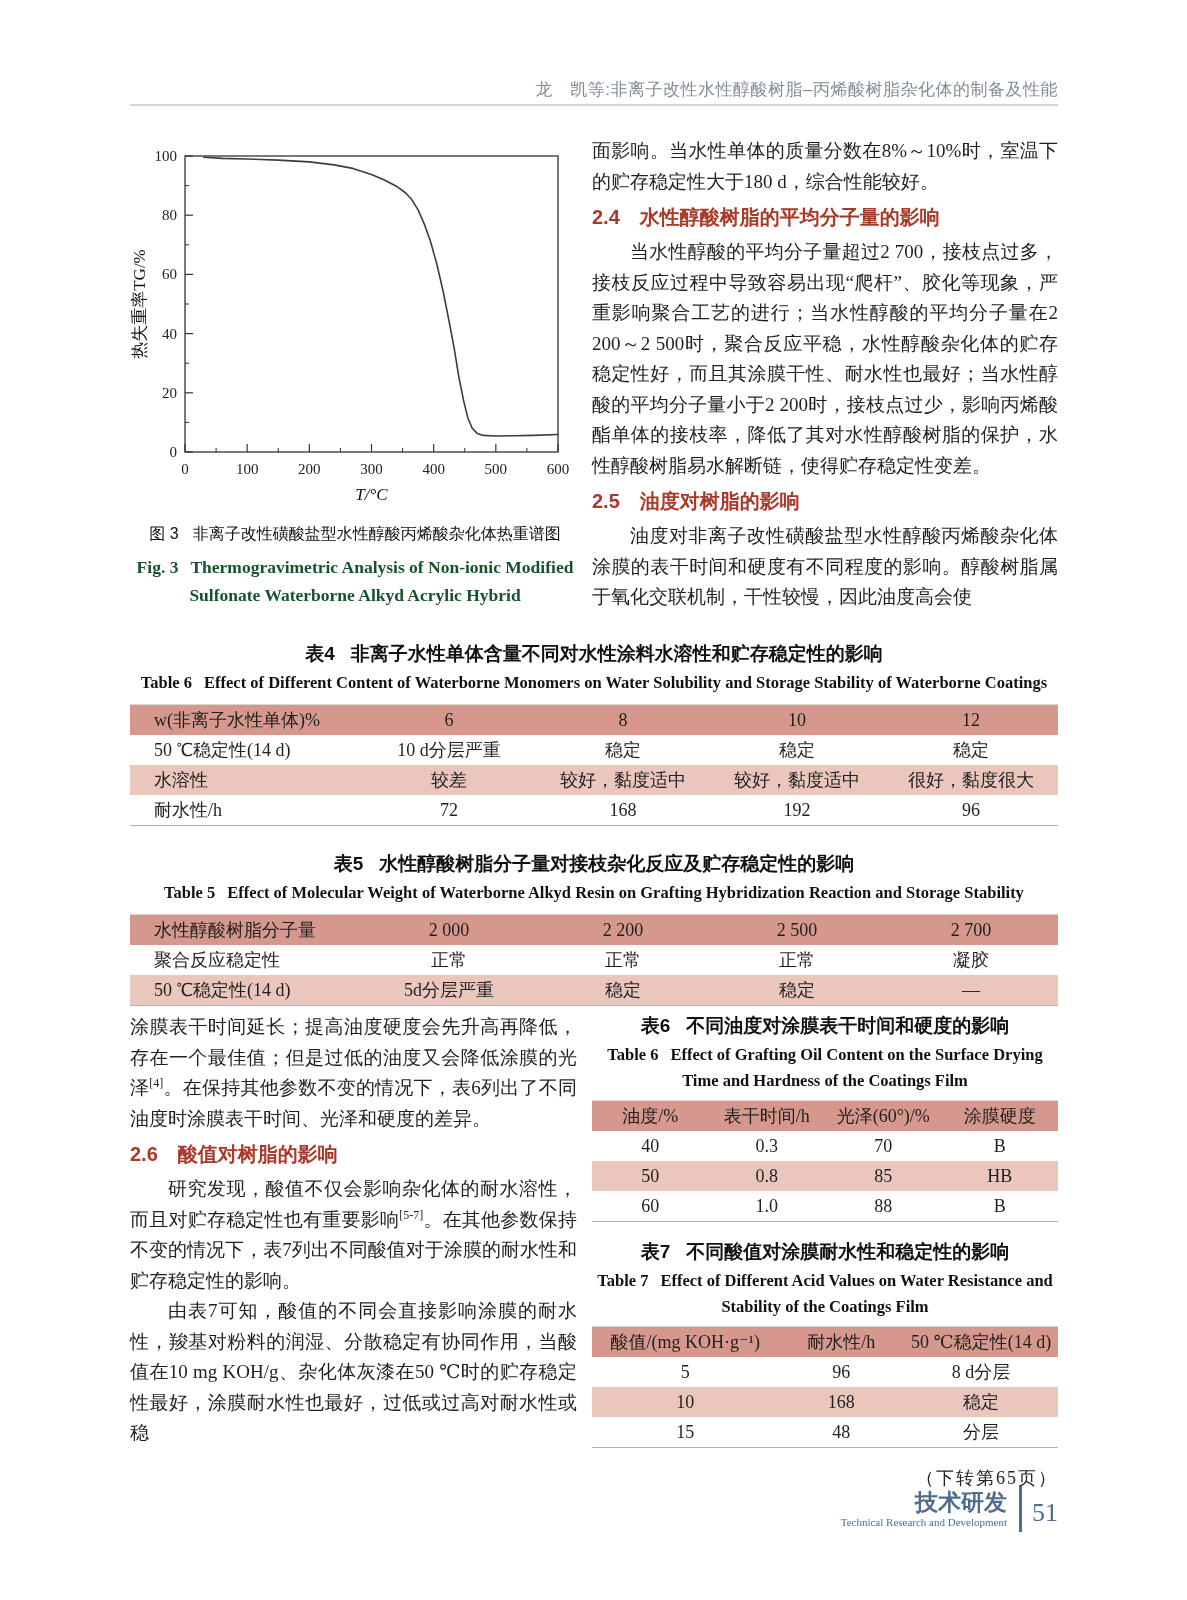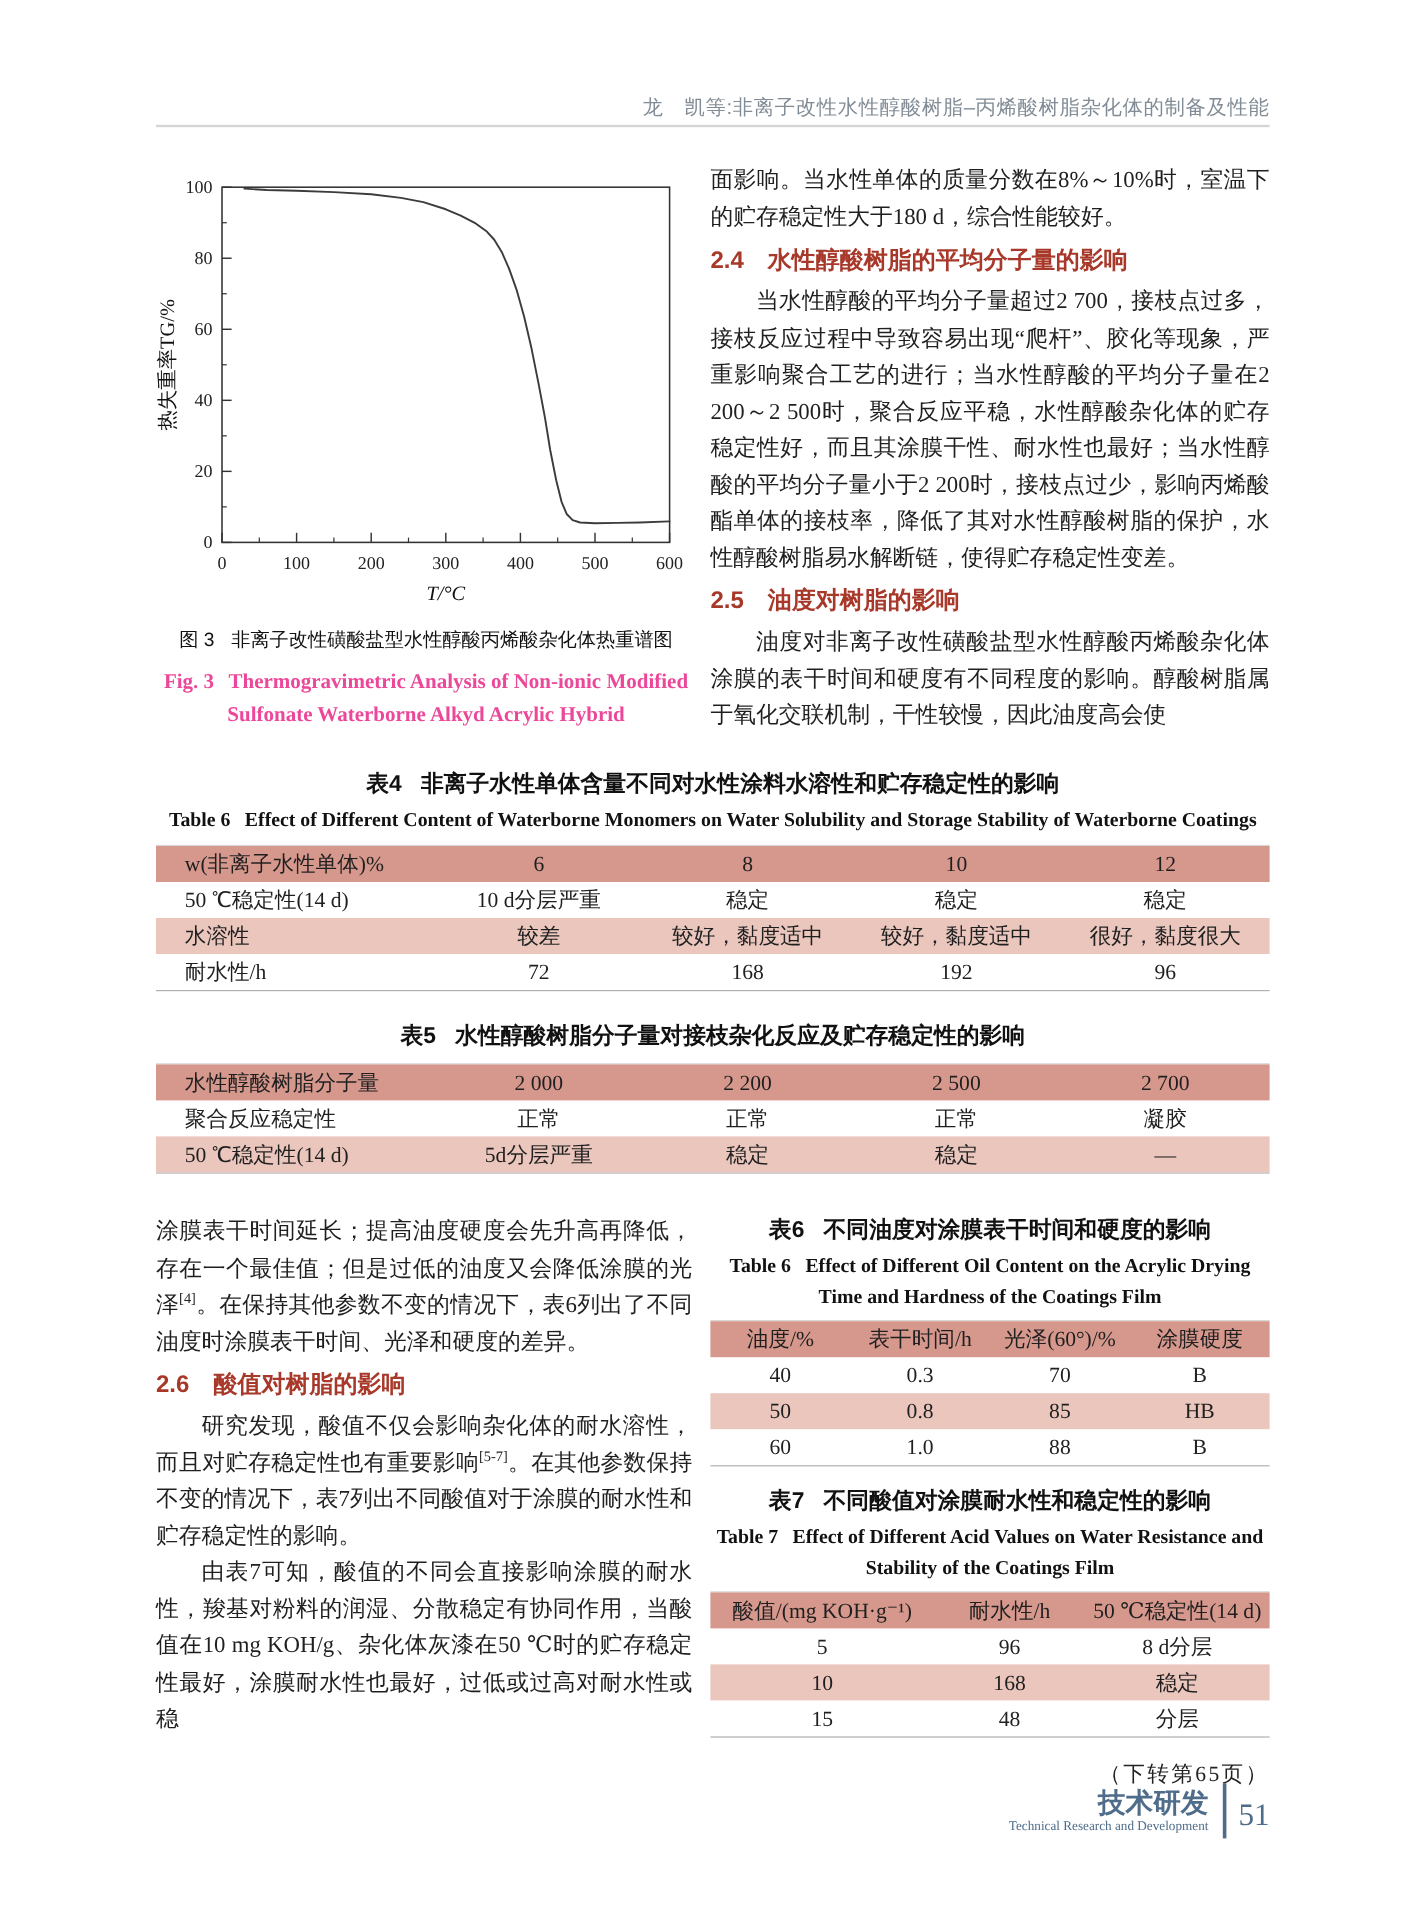--- a/index.html
+++ b/index.html
@@ -28,21 +28,21 @@
   .sec-heading{
     font-family:"Liberation Sans","DejaVu Sans",sans-serif;
     font-size:20px;font-weight:bold;color:#a8392a;line-height:36px;margin:2px 0 2px 0;
   }
   .sec-heading .sec-num{margin-right:20px;}
 
   
   .fig-caption{margin-top:14px;text-align:center;}
   .fig-cap-zh{font-family:"Liberation Sans","DejaVu Sans",sans-serif;font-size:16px;font-weight:normal;line-height:30px;color:#111;}
   .fig-cap-zh .cap-no{margin-right:14px;}
-  .fig-cap-en{font-size:17.5px;font-weight:bold;line-height:28px;color:#ec4899;margin-top:4px;}
+  .fig-cap-en{font-size:17.5px;font-weight:bold;line-height:28px;color:#14532d;margin-top:4px;}
   .fig-cap-en .cap-no{margin-right:12px;}
 
   
   .table-block{position:absolute;left:130px;width:928px;}
   .tb4{top:640px;}
   .tb5{top:850px;}
   .tcap-zh{font-family:"Liberation Sans","DejaVu Sans",sans-serif;font-size:19px;font-weight:bold;text-align:center;line-height:28px;color:#111;}
   .tcap-zh .cap-no{margin-right:16px;}
   .tcap-en{font-size:16.5px;font-weight:bold;text-align:center;line-height:26px;color:#111;margin-top:2px;}
   .tcap-en .cap-no{margin-right:12px;}
@@ -187,20 +187,23 @@
         <div class="tcell">192</div>
         <div class="tcell">96</div>
       </div>
     </div>
 </div>
 
 <div class="table-block tb5">
   <div class="tcap-zh">
     <span class="cap-no">表5</span><span>水性醇酸树脂分子量对接枝杂化反应及贮存稳定性的影响</span>
   </div>
+  <div class="tcap-en">
+    <span class="cap-no">Table 5</span><span>Effect of Molecular Weight of Waterborne Alkyd Resin on Grafting Hybridization Reaction and Storage Stability</span>
+  </div>
   <div class="ttable t45">
       <div class="trow shade-dark">
         <div class="tcell">水性醇酸树脂分子量</div>
         <div class="tcell">2 000</div>
         <div class="tcell">2 200</div>
         <div class="tcell">2 500</div>
         <div class="tcell">2 700</div>
       </div>
       <div class="trow shade-none">
         <div class="tcell">聚合反应稳定性</div>
@@ -227,21 +230,21 @@
   <p class="para ind"><span>研究发现，酸值不仅会影响杂化体的耐水溶性，而且对贮存稳定性也有重要影响</span><sup>[5-7]</sup><span>。在其他参数保持不变的情况下，表7列出不同酸值对于涂膜的耐水性和贮存稳定性的影响。</span></p>
   <p class="para ind">由表7可知，酸值的不同会直接影响涂膜的耐水性，羧基对粉料的润湿、分散稳定有协同作用，当酸值在10 mg KOH/g、杂化体灰漆在50 ℃时的贮存稳定性最好，涂膜耐水性也最好，过低或过高对耐水性或稳</p>
 </div>
 
 <div class="col-right-bottom">
   <div class="sub-table">
     <div class="tcap-zh">
       <span class="cap-no">表6</span><span>不同油度对涂膜表干时间和硬度的影响</span>
     </div>
     <div class="tcap-en">
-      <span class="cap-no">Table 6</span><span>Effect of Different Oil Content on the Acrylic Drying Time and Hardness of the Coatings Film</span>
+      <span class="cap-no">Table 6</span><span>Effect of Grafting Oil Content on the Surface Drying Time and Hardness of the Coatings Film</span>
     </div>
     <div class="ttable t6">
         <div class="trow shade-dark">
           <div class="tcell">油度/%</div>
           <div class="tcell">表干时间/h</div>
           <div class="tcell">光泽(60°)/%</div>
           <div class="tcell">涂膜硬度</div>
         </div>
         <div class="trow shade-none">
           <div class="tcell">40</div>

